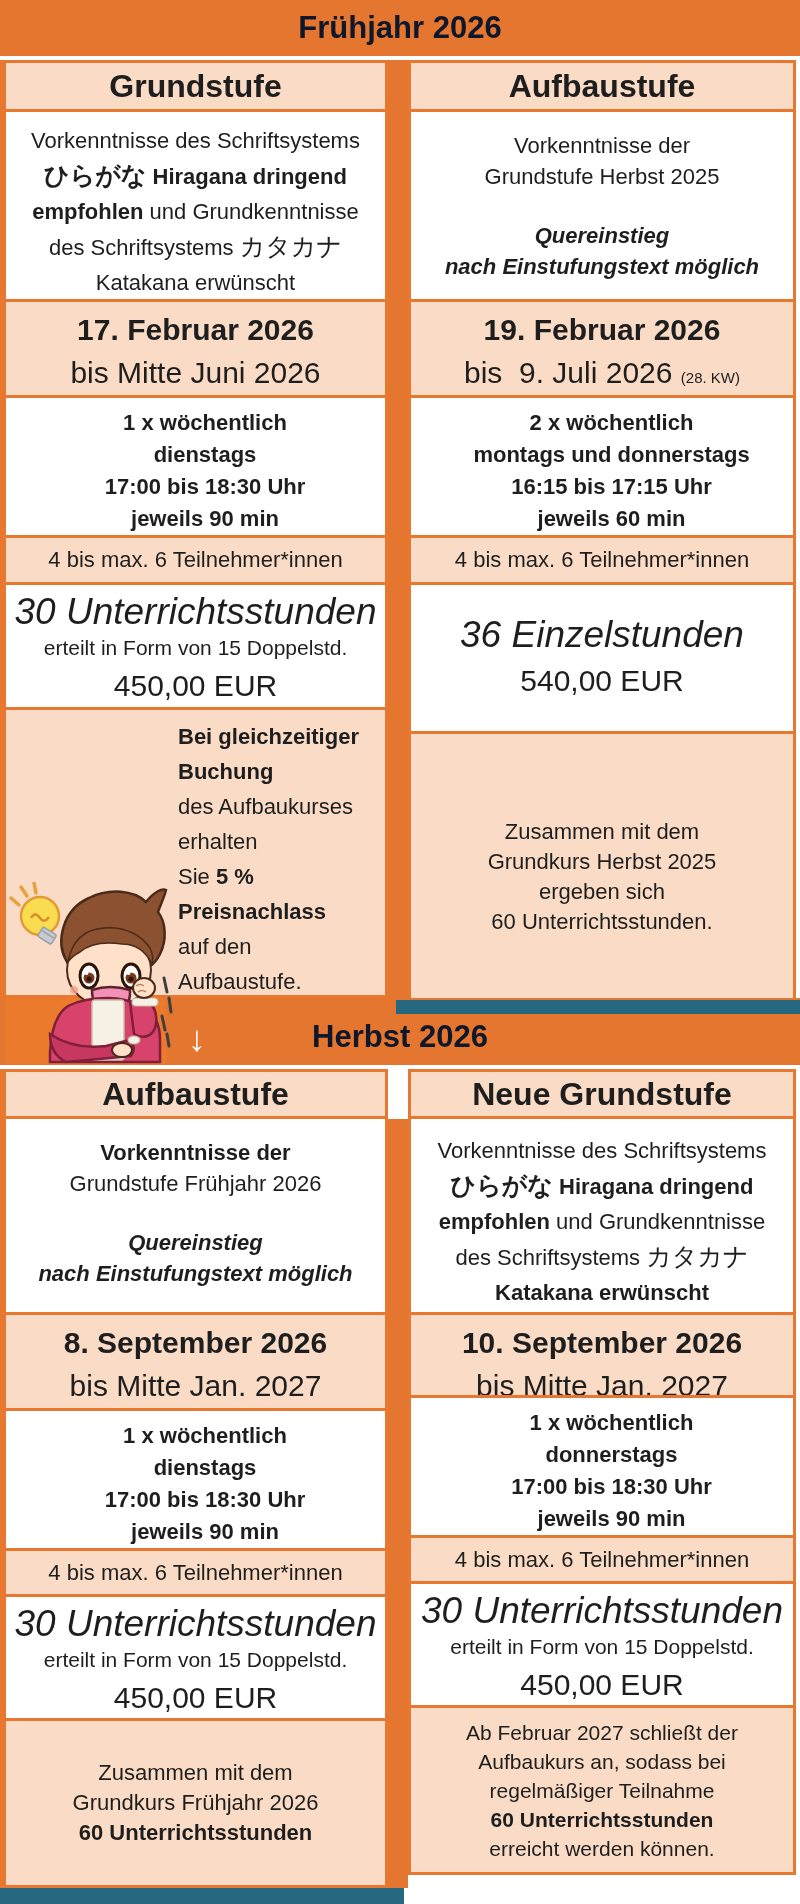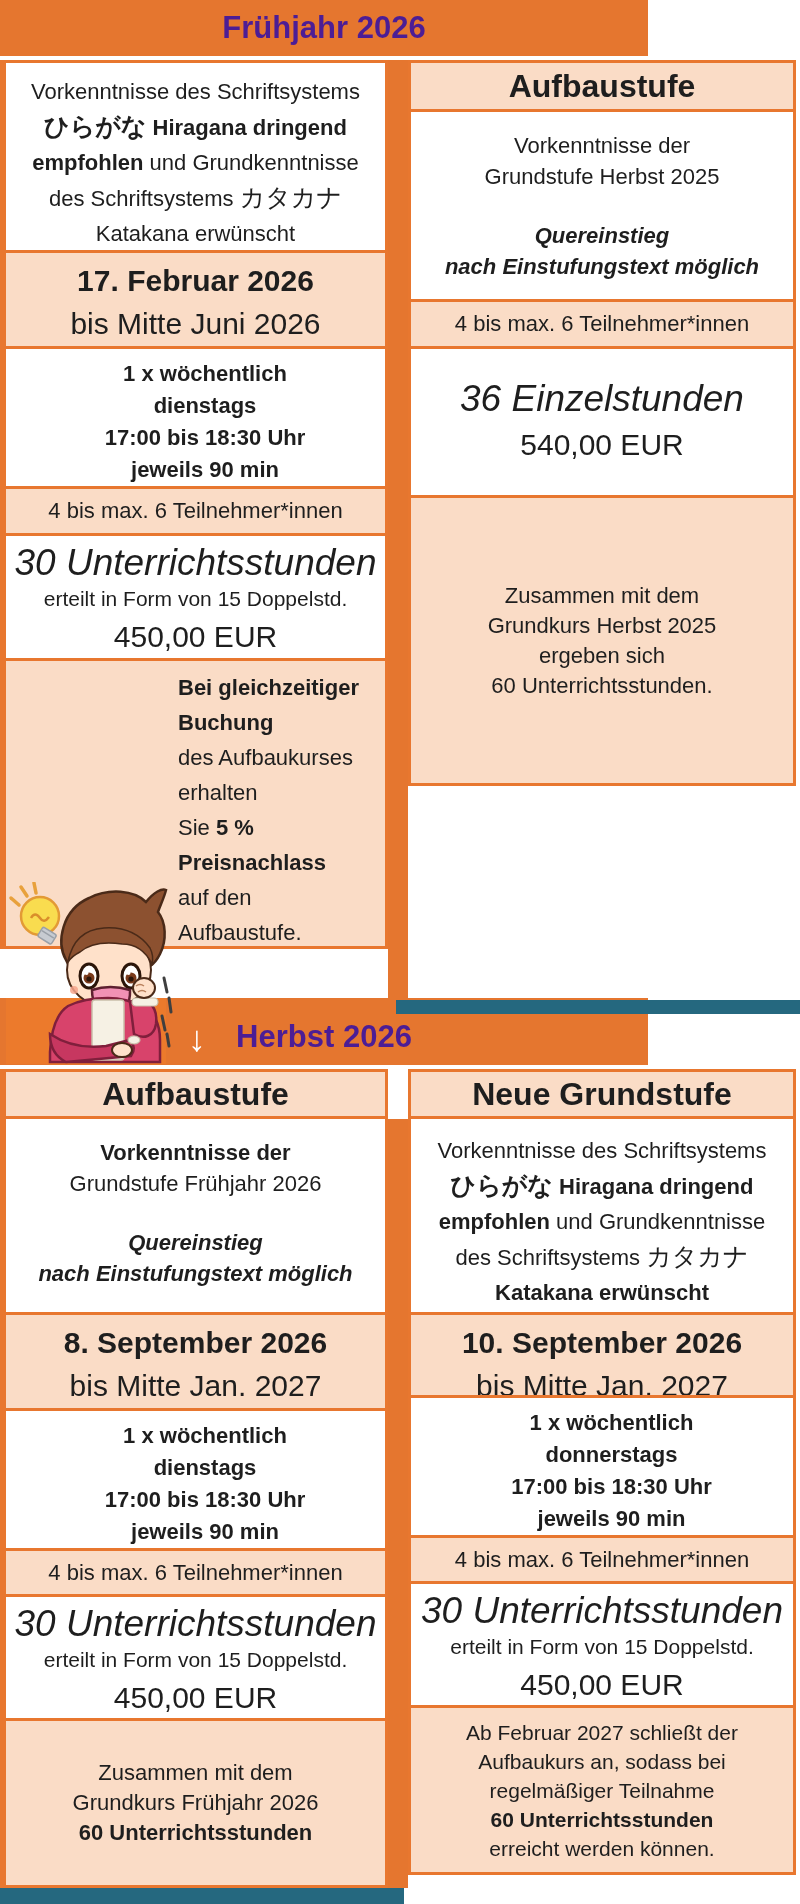--- a/index.html
+++ b/index.html
@@ -2,21 +2,21 @@
 <html style="--orange: #E5762F; --border: #E8772F; --peach: #FADCC6; --teal: #25687F; --text: #1E1E1E; --mascotbg: #EC7A2C;"><head>
 <meta charset="utf-8">
 <style>
   :root{
     --orange:#E5762F; --border:#E8772F; --peach:#FADCC6; --teal:#25687F;
     --text:#1E1E1E; --mascotbg:#EC7A2C;
   }
   html,body{margin:0;padding:0;background:#fff;}
   .page{position:relative;width:800px;height:1904px;background:#fff;overflow:hidden;
         font-family:"Liberation Sans","DejaVu Sans",sans-serif;color:var(--text);}
-  .bar{position:absolute;left:0;width:648px;background:var(--orange);color:#4c1d95;
+  .bar{position:absolute;left:0;width:800px;background:var(--orange);color:#0f172a;
        font-weight:bold;font-size:31px;display:flex;align-items:center;justify-content:center;}
   #spring-bar{top:0;height:56px;}
   #autumn-bar{top:998px;height:67px;padding-top:10px;box-sizing:border-box;}
   .arrow{position:absolute;left:188px;top:1018px;color:#fff;font-size:36px;font-weight:bold;z-index:3;}
   .teal-stripe{position:absolute;background:var(--teal);}
   #teal-top{left:396px;top:1000px;width:404px;height:14px;z-index:2;}
   #teal-bottom{left:0;top:1888px;width:404px;height:16px;}
   .tbl{position:absolute;left:0;width:796px;}
   #spring-tbl{top:60px;height:938px;}
   #autumn-tbl{top:1069px;height:819px;}
@@ -57,20 +57,23 @@
 <div class="page">
 
   <div class="bar" id="spring-bar">
     <span>Frühjahr 2026</span>
   </div>
 
   <div class="tbl" id="spring-tbl">
     <div class="divider" id="spring-div"></div>
 
     <div class="col L">
+      <div class="cell peach hdr" style="height:52px">
+        <span>Grundstufe</span>
+      </div>
       <div class="cell white req5" style="height:193px">
         <div><span>Vorkenntnisse des Schriftsystems</span></div>
         <div><span class="jp b">ひらがな</span><span class="b"> Hiragana dringend</span></div>
         <div><span class="b">empfohlen</span><span> und Grundkenntnisse</span></div>
         <div><span>des Schriftsystems </span><span class="jp">カタカナ</span></div>
         <div><span>Katakana erwünscht</span></div>
       </div>
       <div class="cell peach dates" style="height:99px">
         <div class="d1">17. Februar 2026</div>
         <div class="d2">bis Mitte Juni 2026</div>
@@ -104,20 +107,30 @@
     <div class="col R">
       <div class="cell peach hdr" style="height:52px">
         <span>Aufbaustufe</span>
       </div>
       <div class="cell white req4" style="height:193px">
         <div>Vorkenntnisse der</div>
         <div>Grundstufe Herbst 2025</div>
         <div class="spacer"></div>
         <div class="bi">Quereinstieg</div>
         <div class="bi">nach Einstufungstext möglich</div>
+      </div>
+      <div class="cell peach dates" style="height:99px">
+        <div class="d1">19. Februar 2026</div>
+        <div class="d2"><span>bis  9. Juli 2026 </span><span class="kw">(28. KW)</span></div>
+      </div>
+      <div class="cell white sched" style="height:143px">
+        <div>2 x wöchentlich</div>
+        <div>montags und donnerstags</div>
+        <div>16:15 bis 17:15 Uhr</div>
+        <div>jeweils 60 min</div>
       </div>
       <div class="cell peach part" style="height:50px">
         <span>4 bis max. 6 Teilnehmer*innen</span>
       </div>
       <div class="cell white price2" style="height:152px">
         <div class="p1">36 Einzelstunden</div>
         <div class="p3">540,00 EUR</div>
       </div>
       <div class="cell peach noteC" style="height:291px">
         <div>Zusammen mit dem</div>

